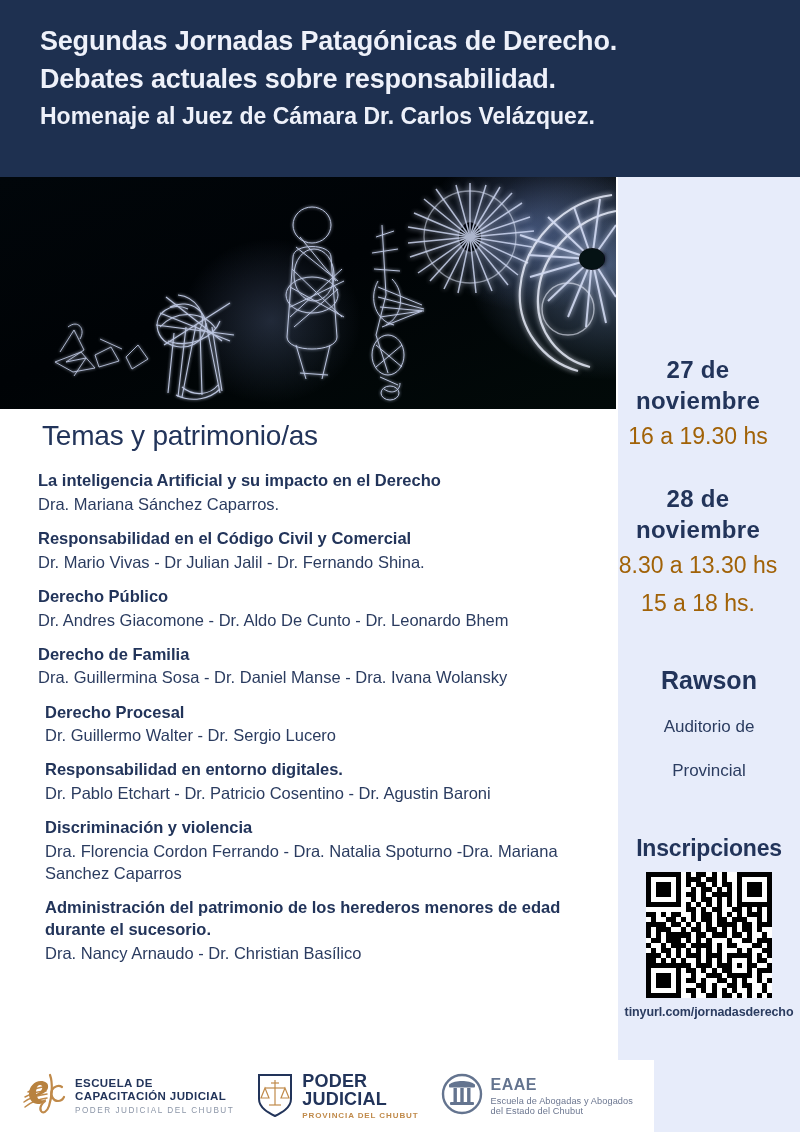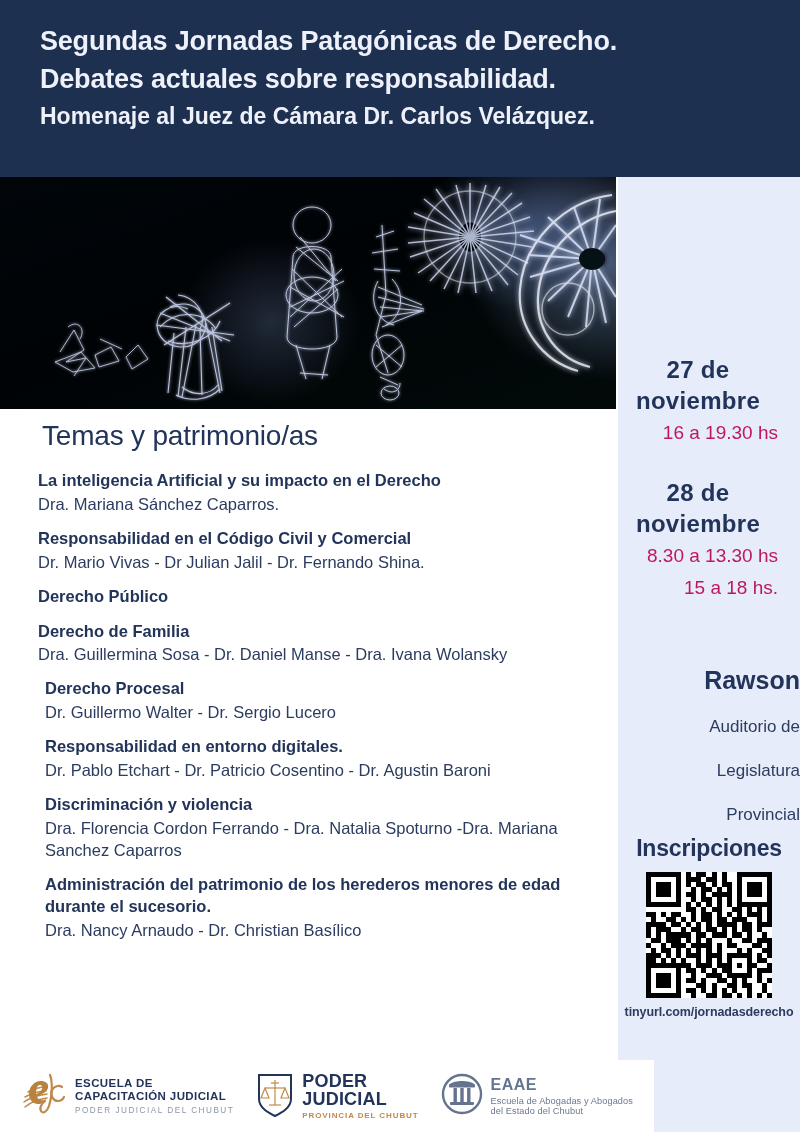--- a/index.html
+++ b/index.html
@@ -83,29 +83,28 @@
   }
   .dates-block { position: absolute; left: 0; top: 178px; width: 160px; }
   .date-big {
     font-size: 24px;
     font-weight: bold;
     line-height: 1.28;
     color: #22345a;
     letter-spacing: 0.3px;
   }
   .date-time {
-    font-size: 19px;
+    font-size: 23px;
     line-height: 1.5;
-    color: #be185d;
+    color: #a16207;
     margin-top: 3px;
-    text-align: right;
   }
   .date-gap { height: 30px; }
 
-  .place-block { position: absolute; left: 0; top: 488px; width: 182px; text-align: right; }
+  .place-block { position: absolute; left: 0; top: 488px; width: 182px; }
   .place-city {
     font-size: 25px;
     font-weight: bold;
     color: #22345a;
     line-height: 1.25;
   }
   .place-venue {
     font-size: 17px;
     color: #2b3c60;
     line-height: 1.45;
@@ -357,21 +356,20 @@
           <div class="date-big">28  de</div>
           <div class="date-big">noviembre</div>
           <div class="date-time">8.30  a 13.30 hs</div>
           <div class="date-time">15 a 18 hs.</div>
         </div>
       </div>
 
       <div class="place-block">
         <div class="place-city">Rawson</div>
         <div class="place-venue">Auditorio de</div>
-        <div class="place-venue">Legislatura</div>
         <div class="place-venue">Provincial</div>
       </div>
 
       <div class="insc-block">
         <div class="insc-title">Inscripciones</div>
         <div class="qr-wrap">
           <svg width="126" height="126" viewBox="0 0 25 25" shape-rendering="crispEdges">
             <rect width="25" height="25" fill="#ffffff"></rect>
             <g fill="#000000">
 
@@ -576,20 +574,21 @@
       <div class="topic-speakers">Dra. Mariana Sánchez Caparros.</div>
     </div>
 
     <div class="topic">
       <div class="topic-title">Responsabilidad en el Código Civil y Comercial</div>
       <div class="topic-speakers">Dr. Mario Vivas - Dr Julian Jalil - Dr. Fernando Shina.</div>
     </div>
 
     <div class="topic">
       <div class="topic-title">Derecho Público</div>
+      <div class="topic-speakers">Dr. Andres Giacomone  -  Dr. Aldo De Cunto  -  Dr. Leonardo Bhem</div>
     </div>
 
     <div class="topic">
       <div class="topic-title">Derecho de Familia</div>
       <div class="topic-speakers">Dra. Guillermina Sosa - Dr. Daniel Manse - Dra. Ivana Wolansky</div>
     </div>
 
     <div class="topic indent">
       <div class="topic-title">Derecho Procesal</div>
       <div class="topic-speakers">Dr. Guillermo Walter  - Dr. Sergio Lucero</div>

